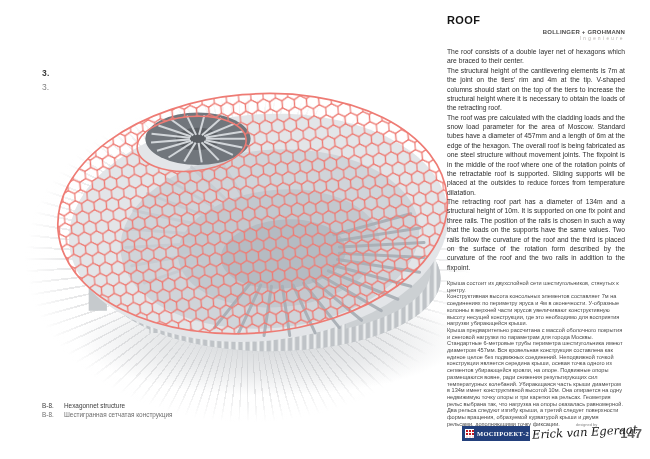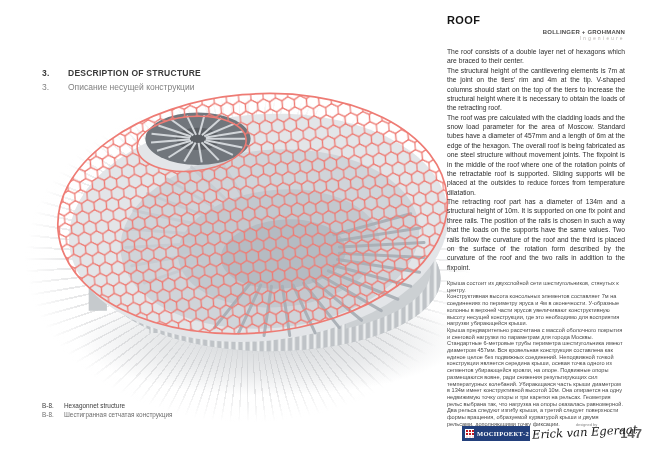--- a/index.html
+++ b/index.html
@@ -64,25 +64,23 @@
     font-size:11.5px;color:#161616;transform:rotate(-3deg);white-space:nowrap;
   }
   .page-number{font-size:13px;font-weight:bold;color:#5f5f5f;flex:none;margin-left:21px;}
 </style>
 </head>
 <body>
 
 <div class="section-header">
   <div class="sh-row sh-en">
     <span class="sh-num">3.</span>
-    <span>DESCRIPTION OF STRUCTURE</span>
   </div>
   <div class="sh-row sh-ru">
     <span class="sh-num">3.</span>
-    <span>Описание несущей конструкции</span>
   </div>
 </div>
 
 <div class="figure">
   <div class="streaks"></div>
   <svg width="430" height="318" viewBox="0 0 425 314">
     <defs>
       <radialGradient id="shadow-grad" cx="50%" cy="50%" r="50%">
         <stop offset="0%" stop-color="#9aa0a6" stop-opacity="0.45"></stop>
         <stop offset="60%" stop-color="#9aa0a6" stop-opacity="0.22"></stop>

